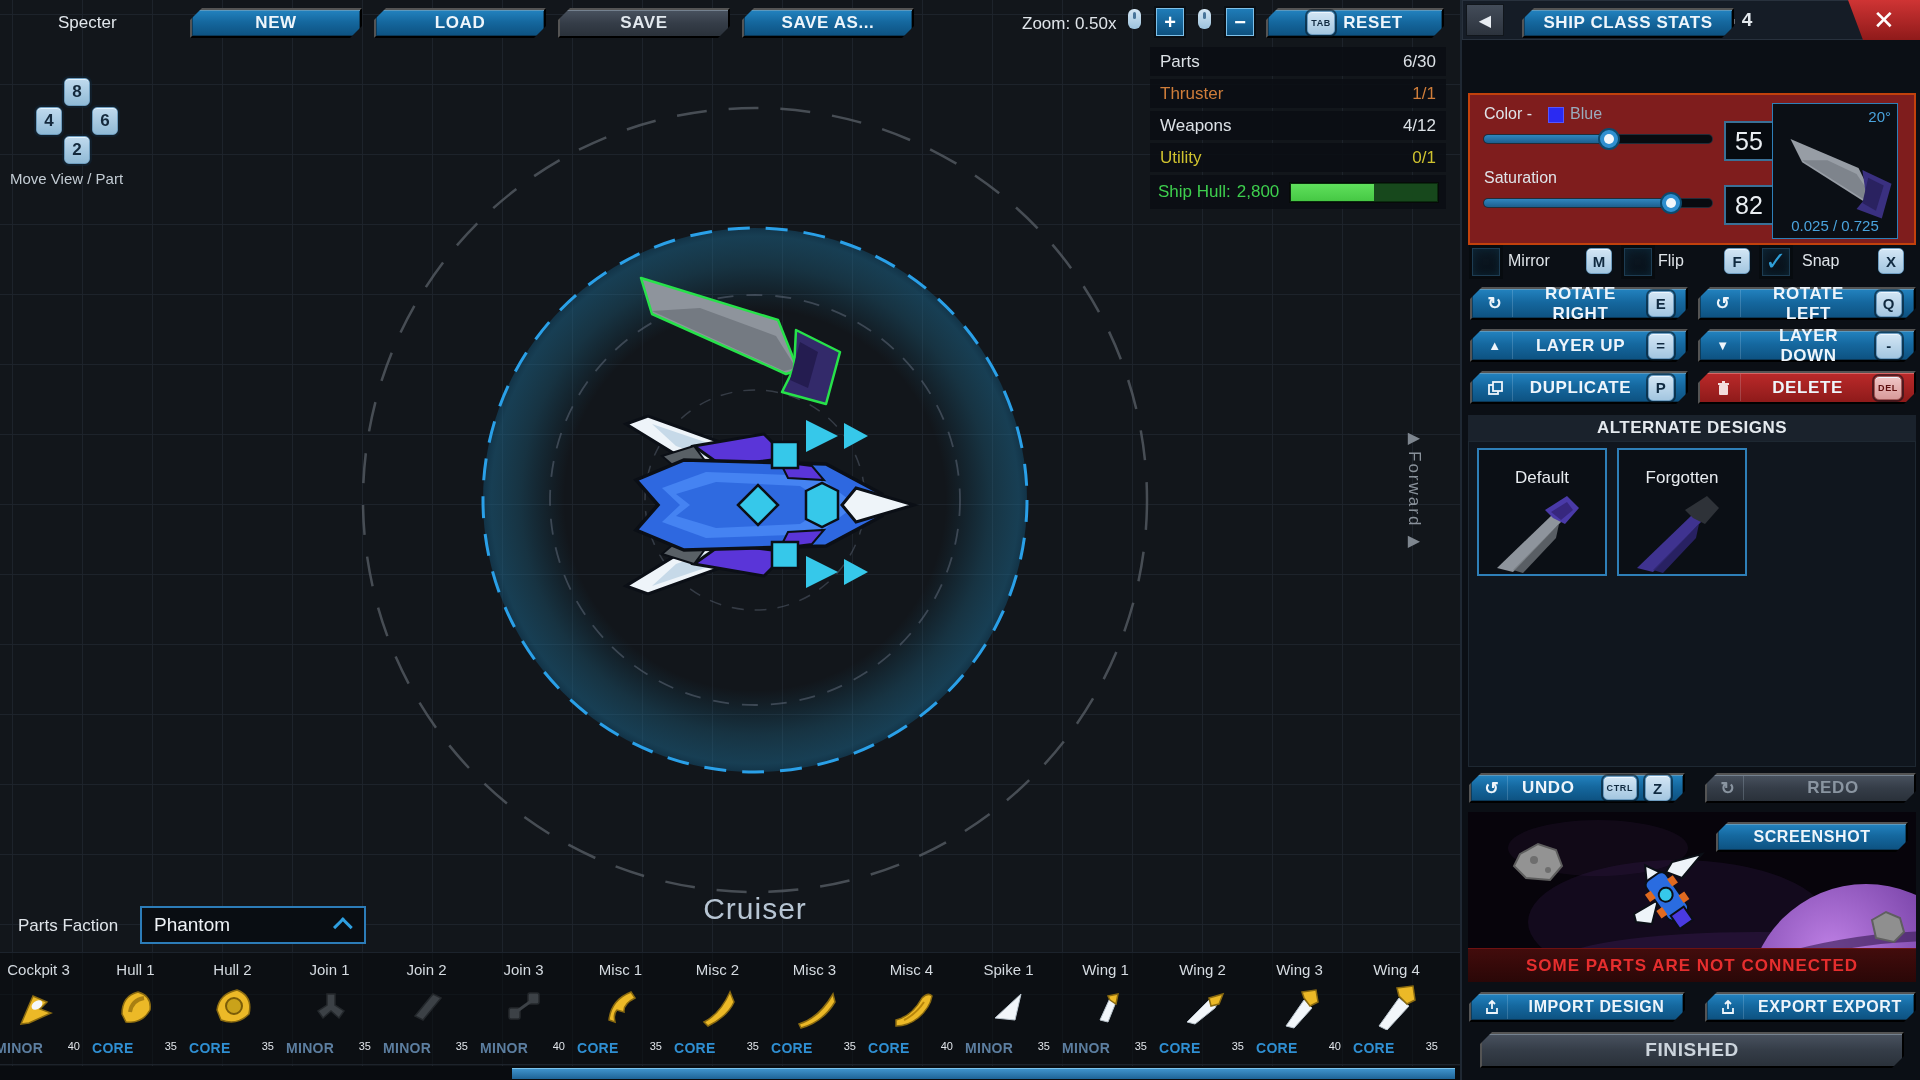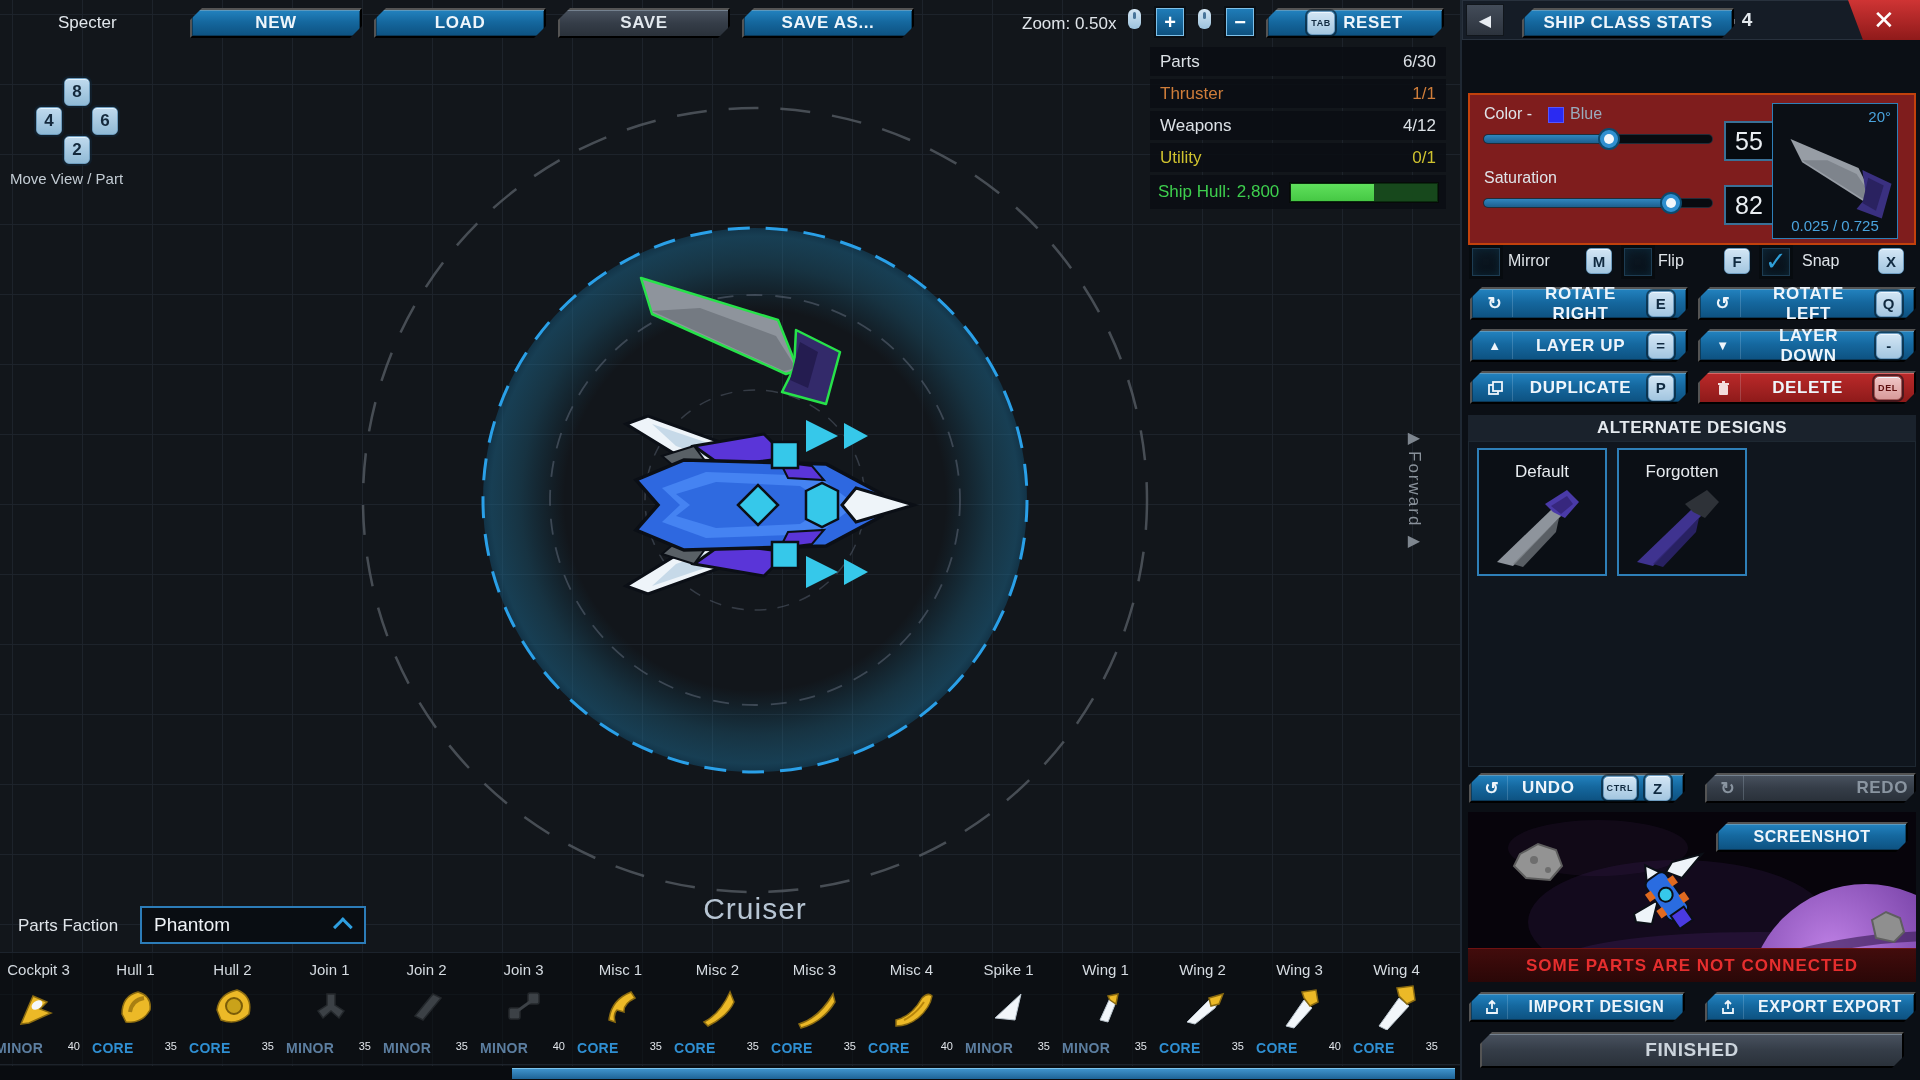--- a/index.html
+++ b/index.html
@@ -117,21 +117,21 @@
   .chk.checked .mark{display:block;}
   .toglabel{position:absolute;font-size:16px;color:#dfe4e9;}
 
   .actbtn{position:absolute;height:33px;}
   #alt-header{left:6px;top:415px;width:448px;height:26px;background:#1a222c;
     display:flex;align-items:center;justify-content:center;font-size:17px;font-weight:bold;
     letter-spacing:.5px;color:#e4e9ee;}
   #alt-section{left:6px;top:441px;width:448px;height:326px;background:#10161e;border:1px solid #1e2832;box-sizing:border-box;}
   .design-card{position:absolute;top:6px;width:130px;height:128px;background:#0b0f15;
     border:2px solid #2e7fb8;box-sizing:border-box;cursor:pointer;}
-  .design-card .dname{text-align:center;font-size:17px;color:#e8ecf0;margin-top:12px;}
+  .design-card .dname{text-align:center;font-size:17px;color:#e8ecf0;margin-top:18px;}
 
   #shot-wrap{left:6px;top:812px;width:448px;height:170px;background:#07040b;}
   #shot-btn{position:absolute;right:8px;top:10px;width:192px;height:30px;font-size:16px;}
   #warn-banner{position:absolute;left:0;bottom:0;width:100%;height:34px;
     background:linear-gradient(#420c0c,#2a0707);border-top:1px solid #6e1212;
     display:flex;align-items:center;justify-content:center;
     color:#e62e2e;font-weight:bold;font-size:17px;letter-spacing:1px;box-sizing:border-box;}
 
   
   #faction-label{left:18px;top:916px;font-size:17px;color:#dfe4e9;}
@@ -395,21 +395,21 @@
     </div>
 
   <button class="chbtn blue abs" style="left:7px;top:773px;width:216px;height:30px;">
     <span class="icon-cell" style="width:30px;">↺</span>
     <span style="flex:1;text-align:left;padding-left:6px;">UNDO</span>
     <span class="key small">CTRL</span>
     <span class="key" style="margin-right:6px;">Z</span>
   </button>
   <button class="chbtn gray disabled abs" style="left:243px;top:773px;width:211px;height:30px;">
     <span class="icon-cell" style="width:30px;border-color:rgba(180,200,215,.25);">↻</span>
-    <span style="flex:1;text-align:right;padding-left:6px;">REDO</span>
+    <span style="flex:1;text-align:center;padding-left:6px;">REDO</span>
   </button>
 
   <div id="shot-wrap" class="abs">
     <svg width="448" height="170" viewBox="0 0 448 170">
       <defs>
         <radialGradient id="pg" cx="35%" cy="28%" r="80%">
           <stop offset="0%" stop-color="#bd7fe4"></stop>
             <stop offset="55%" stop-color="#7d47ac"></stop>
             <stop offset="100%" stop-color="#522370"></stop>
         </radialGradient>

